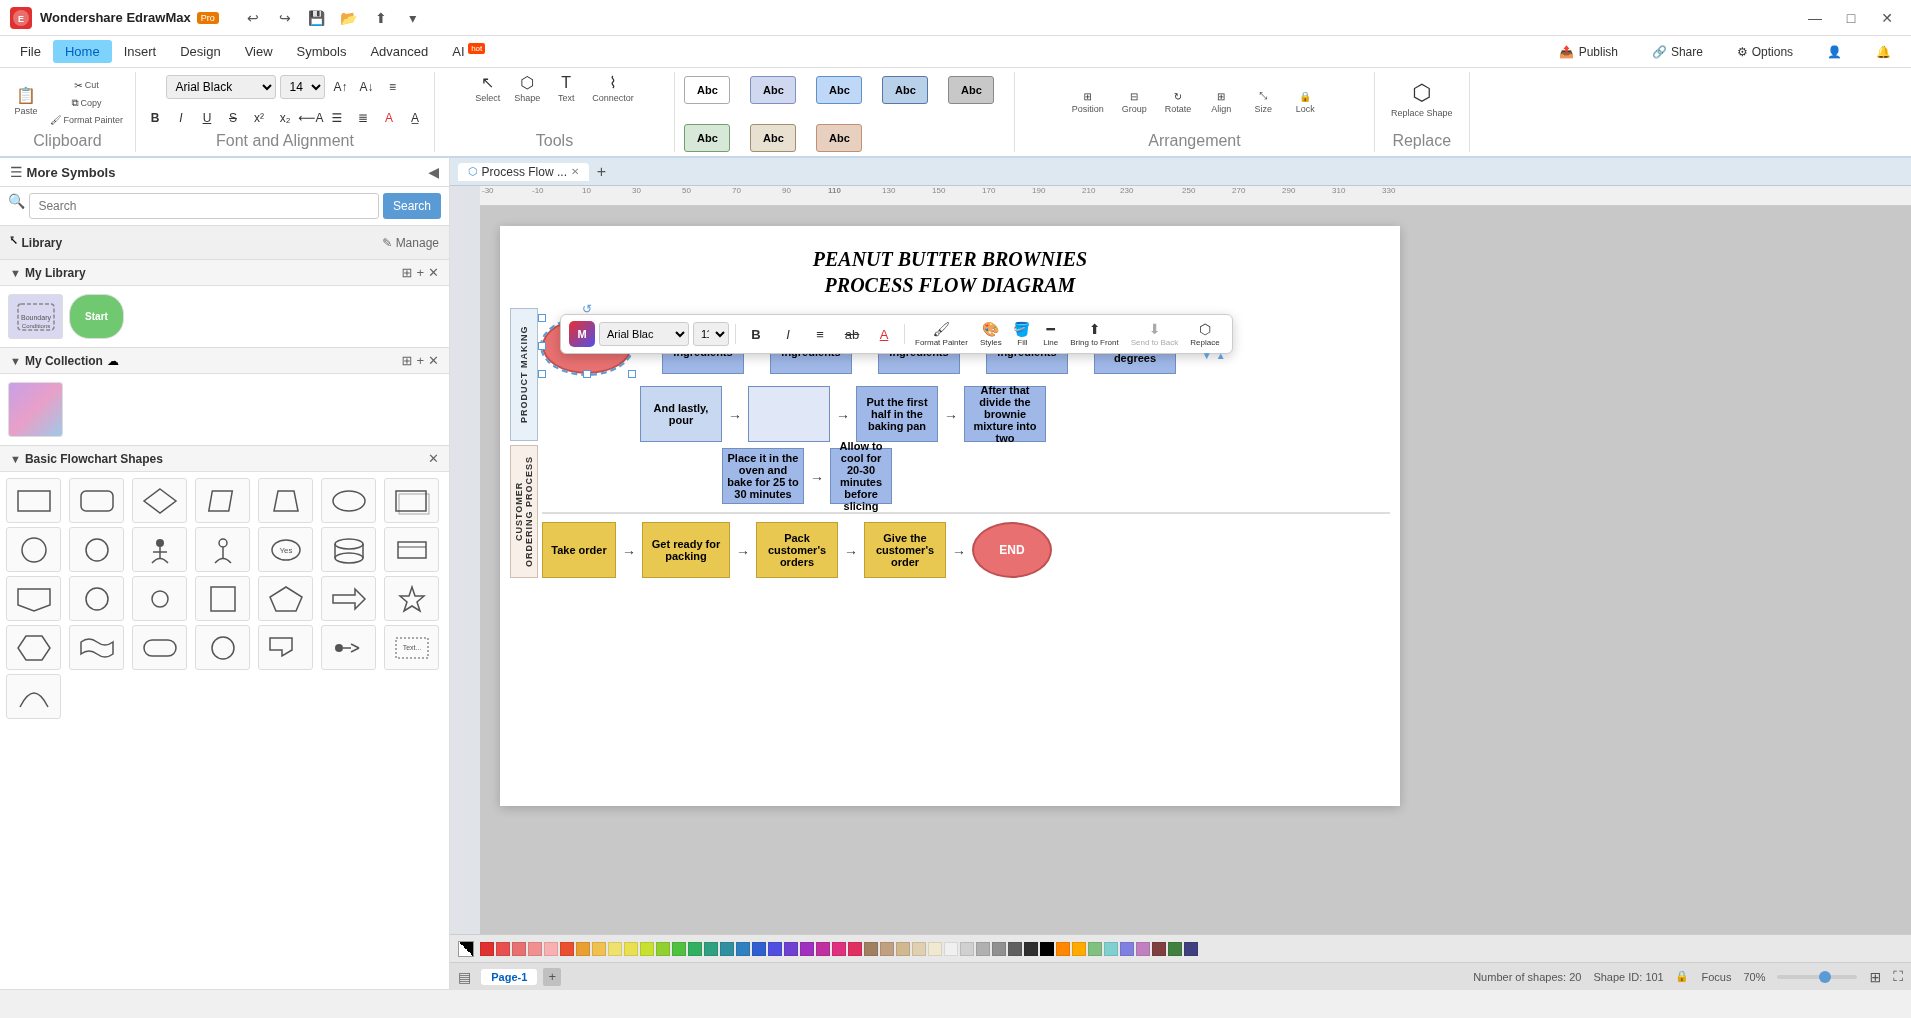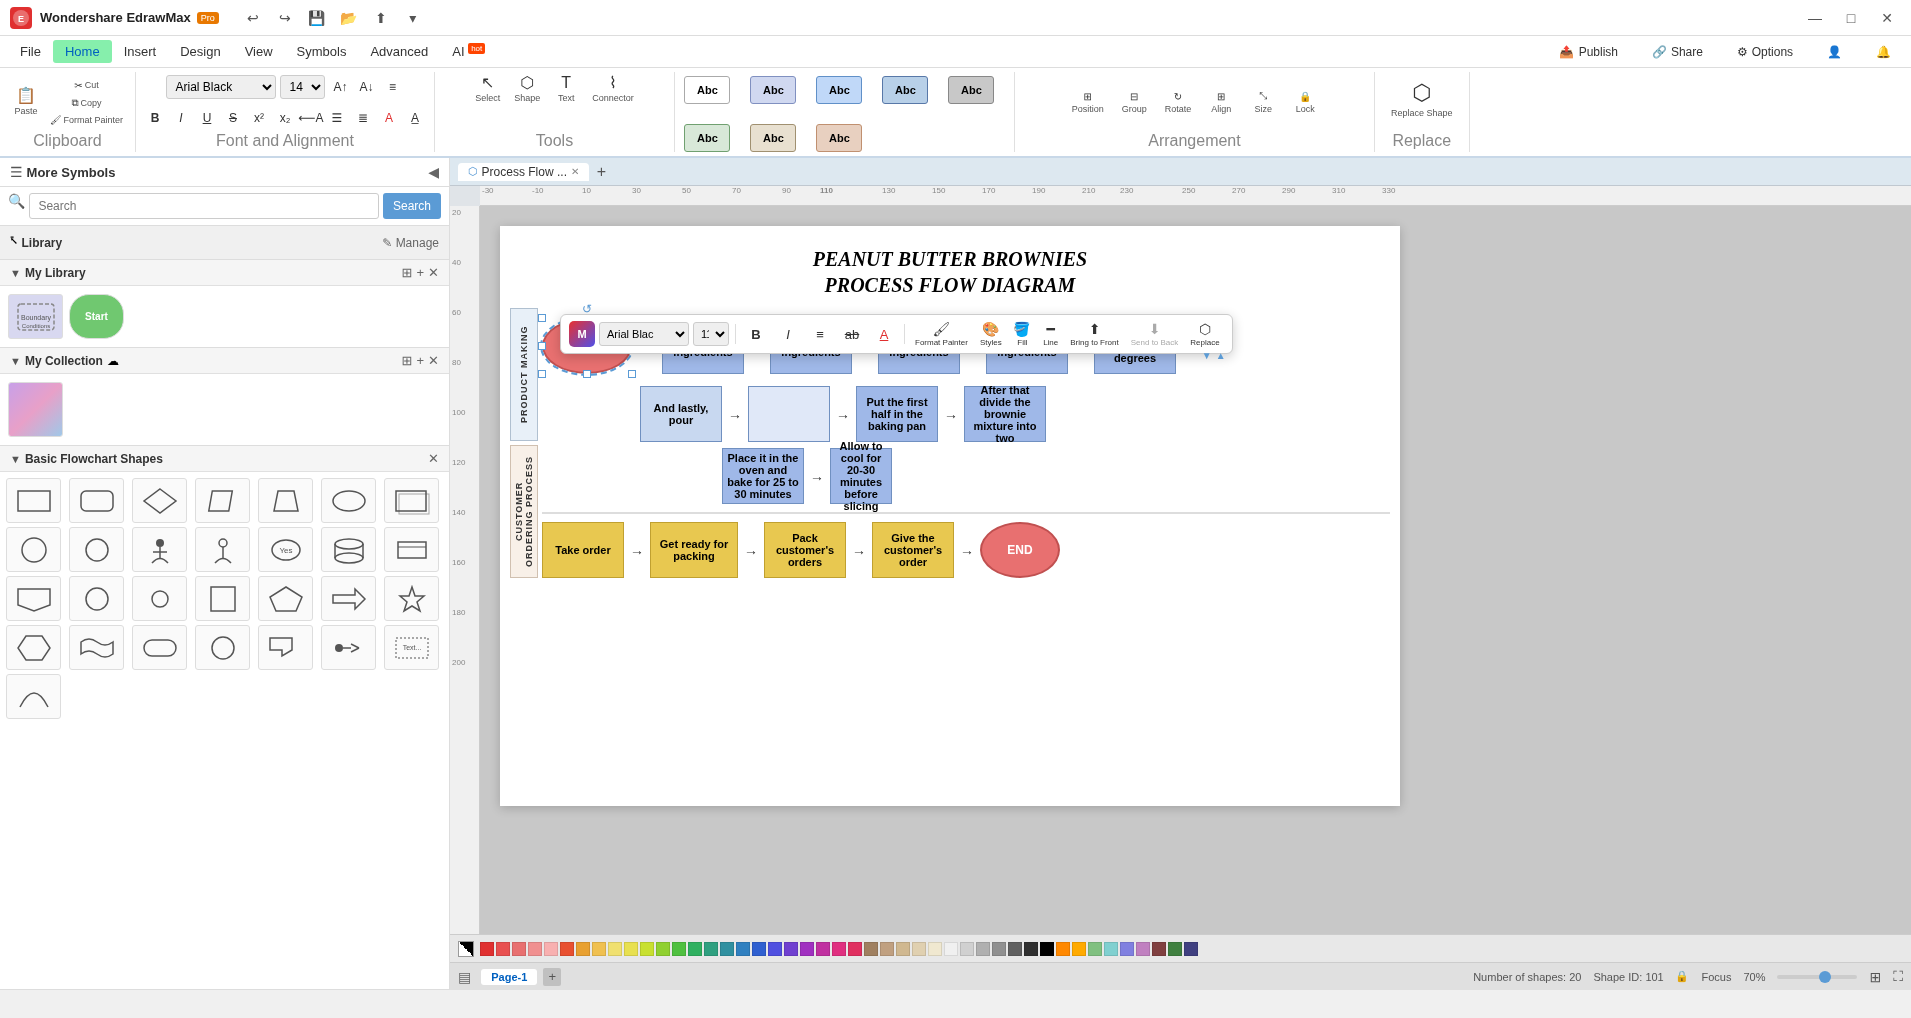--- a/index.html
+++ b/index.html
@@ -10,21 +10,21 @@
     #title-bar .app-icon { width: 22px; height: 22px; background: #e03030; border-radius: 4px; margin-right: 8px; display:flex; align-items:center; justify-content:center; color:#fff; font-size:11px; font-weight:bold; }
     #title-bar .app-name { font-size: 13px; font-weight: 600; color: #222; margin-right: 6px; }
     #title-bar .pro-badge { background: #e87800; color: #fff; font-size: 9px; padding: 1px 4px; border-radius: 3px; margin-right: 20px; }
     #title-bar .title-actions { display: flex; gap: 8px; margin-left: auto; }
     .title-btn { width: 28px; height: 28px; display:flex; align-items:center; justify-content:center; cursor:pointer; color:#555; font-size:14px; border-radius:3px; }
     .undo-redo { display:flex; gap:4px; margin-right: 10px; }
 
     
     #menu-bar { height: 32px; background: #fff; display: flex; align-items: center; padding: 0 8px; border-bottom: 1px solid #ddd; }
     .menu-item { padding: 4px 12px; font-size: 13px; color: #333; cursor: pointer; border-radius: 3px; }
-    .menu-item.active { background: #86efac; color: #0060c0; }
+    .menu-item.active { background: #7dd3fc; color: #0060c0; }
     .menu-right { margin-left: auto; display: flex; gap: 10px; align-items: center; }
     .menu-right-btn { padding: 4px 12px; font-size: 12px; color: #333; cursor: pointer; border-radius: 3px; display:flex; align-items:center; gap:4px; }
     .ai-hot-badge { background: #ff4400; color: #fff; font-size: 8px; padding: 1px 3px; border-radius: 2px; vertical-align:super; }
 
     
     #ribbon { height: 90px; background: #fff; border-bottom: 2px solid #c8d8e8; display: flex; align-items: stretch; padding: 4px 0; }
     .ribbon-section { display: flex; flex-direction: column; align-items: center; padding: 0 8px; border-right: 1px solid #e0e0e0; min-width: fit-content; }
     .ribbon-section-label { font-size: 16px; color: #888; margin-top: auto; padding-bottom: 2px; }
     .ribbon-row { display: flex; align-items: center; gap: 2px; flex: 1; }
     .ribbon-btn { display: flex; flex-direction: column; align-items: center; justify-content: center; padding: 3px 6px; cursor: pointer; border-radius: 3px; min-width: 36px; font-size: 10px; color: #333; gap: 2px; }
@@ -569,49 +569,35 @@
 
       <div class="ruler-h">
         <div style="display:flex; font-size:8px; color:#888; width:100%; position:relative;">
           <span style="position:absolute; left:2px;">-30</span>
           <span style="position:absolute; left:52px;">-10</span>
           <span style="position:absolute; left:102px;">10</span>
           <span style="position:absolute; left:152px;">30</span>
           <span style="position:absolute; left:202px;">50</span>
           <span style="position:absolute; left:252px;">70</span>
           <span style="position:absolute; left:302px;">90</span>
-          <span style="position:absolute; left:340px;font-weight:bold;">110</span>
+          <span style="position:absolute; left:348px;font-weight:bold;">110</span>
           <span style="position:absolute; left:402px;">130</span>
           <span style="position:absolute; left:452px;">150</span>
           <span style="position:absolute; left:502px;">170</span>
           <span style="position:absolute; left:552px;">190</span>
           <span style="position:absolute; left:602px;">210</span>
           <span style="position:absolute; left:640px;">230</span>
           <span style="position:absolute; left:702px;">250</span>
           <span style="position:absolute; left:752px;">270</span>
           <span style="position:absolute; left:802px;">290</span>
           <span style="position:absolute; left:852px;">310</span>
           <span style="position:absolute; left:902px;">330</span>
         </div>
       </div>
 
-      <div class="ruler-v">
-        <div style="display:flex; flex-direction:column; font-size:8px; color:#888; height:100%; position:relative;">
-          <span style="position:absolute; top:2px; left:2px;">20</span>
-          <span style="position:absolute; top:52px; left:2px;">40</span>
-          <span style="position:absolute; top:102px; left:2px;">60</span>
-          <span style="position:absolute; top:152px; left:2px;">80</span>
-          <span style="position:absolute; top:202px; left:2px;">100</span>
-          <span style="position:absolute; top:252px; left:2px;">120</span>
-          <span style="position:absolute; top:302px; left:2px;">140</span>
-          <span style="position:absolute; top:352px; left:2px;">160</span>
-          <span style="position:absolute; top:402px; left:2px;">180</span>
-          <span style="position:absolute; top:452px; left:2px;">200</span>
-        </div>
-      </div>
 
       <div class="canvas-content">
         <div class="diagram-paper" style="width:860px; min-height:580px; padding-bottom:4px;">
 
           <div class="diagram-title">
             <h2>
               <span>PEANUT BUTTER BROWNIES</span><br>
               <span>PROCESS FLOW DIAGRAM</span>
             </h2>
           </div>
@@ -745,21 +731,21 @@
                 </div>
                 <div class="fc-arrow">→</div>
                 <div class="fc-rect" style="width:62px; height:56px;">
                   <span>Allow to cool for 20-30 minutes before slicing</span>
                 </div>
               </div>
 
               <div style="height:2px; background:#ddd; margin:8px 0;"></div>
 
               <div style="display:flex; align-items:center; gap:4px; margin-top:4px;">
-                <div class="fc-rect-gold" style="width:82px; height:56px;">
+                <div class="fc-rect-gold" style="width:74px; height:56px;">
                   <span>Take order</span>
                 </div>
                 <div class="fc-arrow">→</div>
                 <div class="fc-rect-gold" style="width:88px; height:56px;">
                   <span>Get ready for packing</span>
                 </div>
                 <div class="fc-arrow">→</div>
                 <div class="fc-rect-gold" style="width:82px; height:56px;">
                   <span>Pack customer's orders</span>
                 </div>

